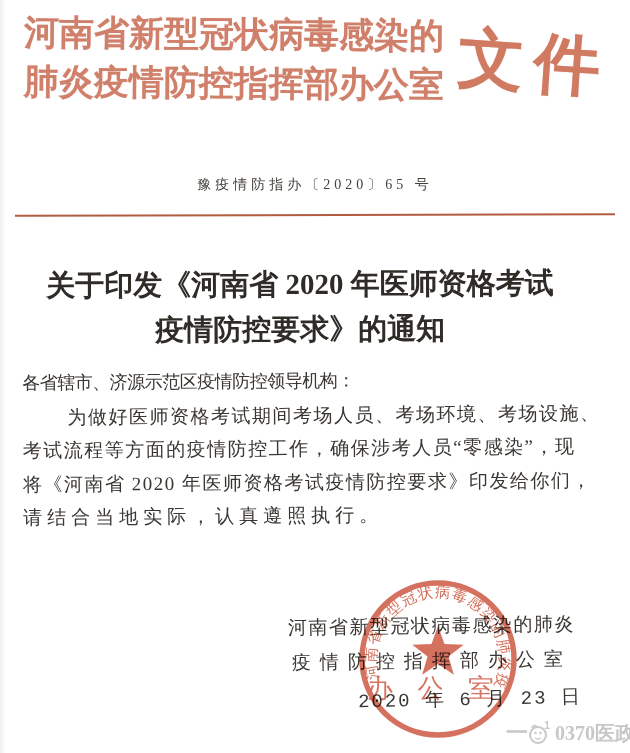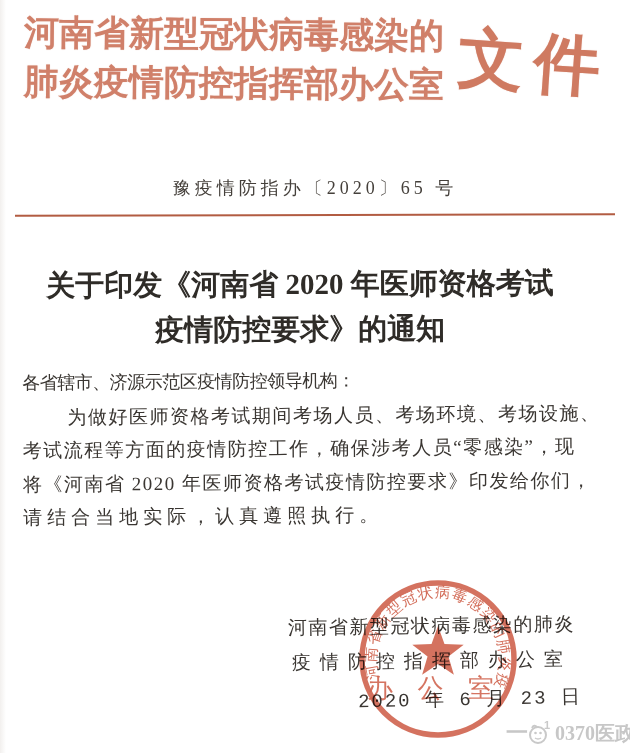--- a/index.html
+++ b/index.html
@@ -23,21 +23,21 @@
   .doc-type{
     position:absolute;left:458px;top:18px;
     color:#cf7a61;font-weight:bold;font-size:66px;letter-spacing:10px;
     transform:rotate(4deg);
     text-shadow:0 0 1px rgba(207,122,97,.45);
     white-space:nowrap;
   }
   
   .doc-number{
     position:absolute;left:0;top:176px;width:100%;
-    text-align:center;color:#45403b;font-size:18px;letter-spacing:4px;
+    text-align:center;color:#45403b;font-size:14px;letter-spacing:4px;
     white-space:nowrap;
   }
   .red-rule{
     position:absolute;left:15px;top:214px;width:600px;height:2px;
     background:#b25c42;transform:rotate(-0.15deg);
   }
   
   .title{
     position:absolute;left:0;top:262px;width:600px;
     text-align:center;color:#2f2c28;font-weight:bold;font-size:29px;line-height:45px;

